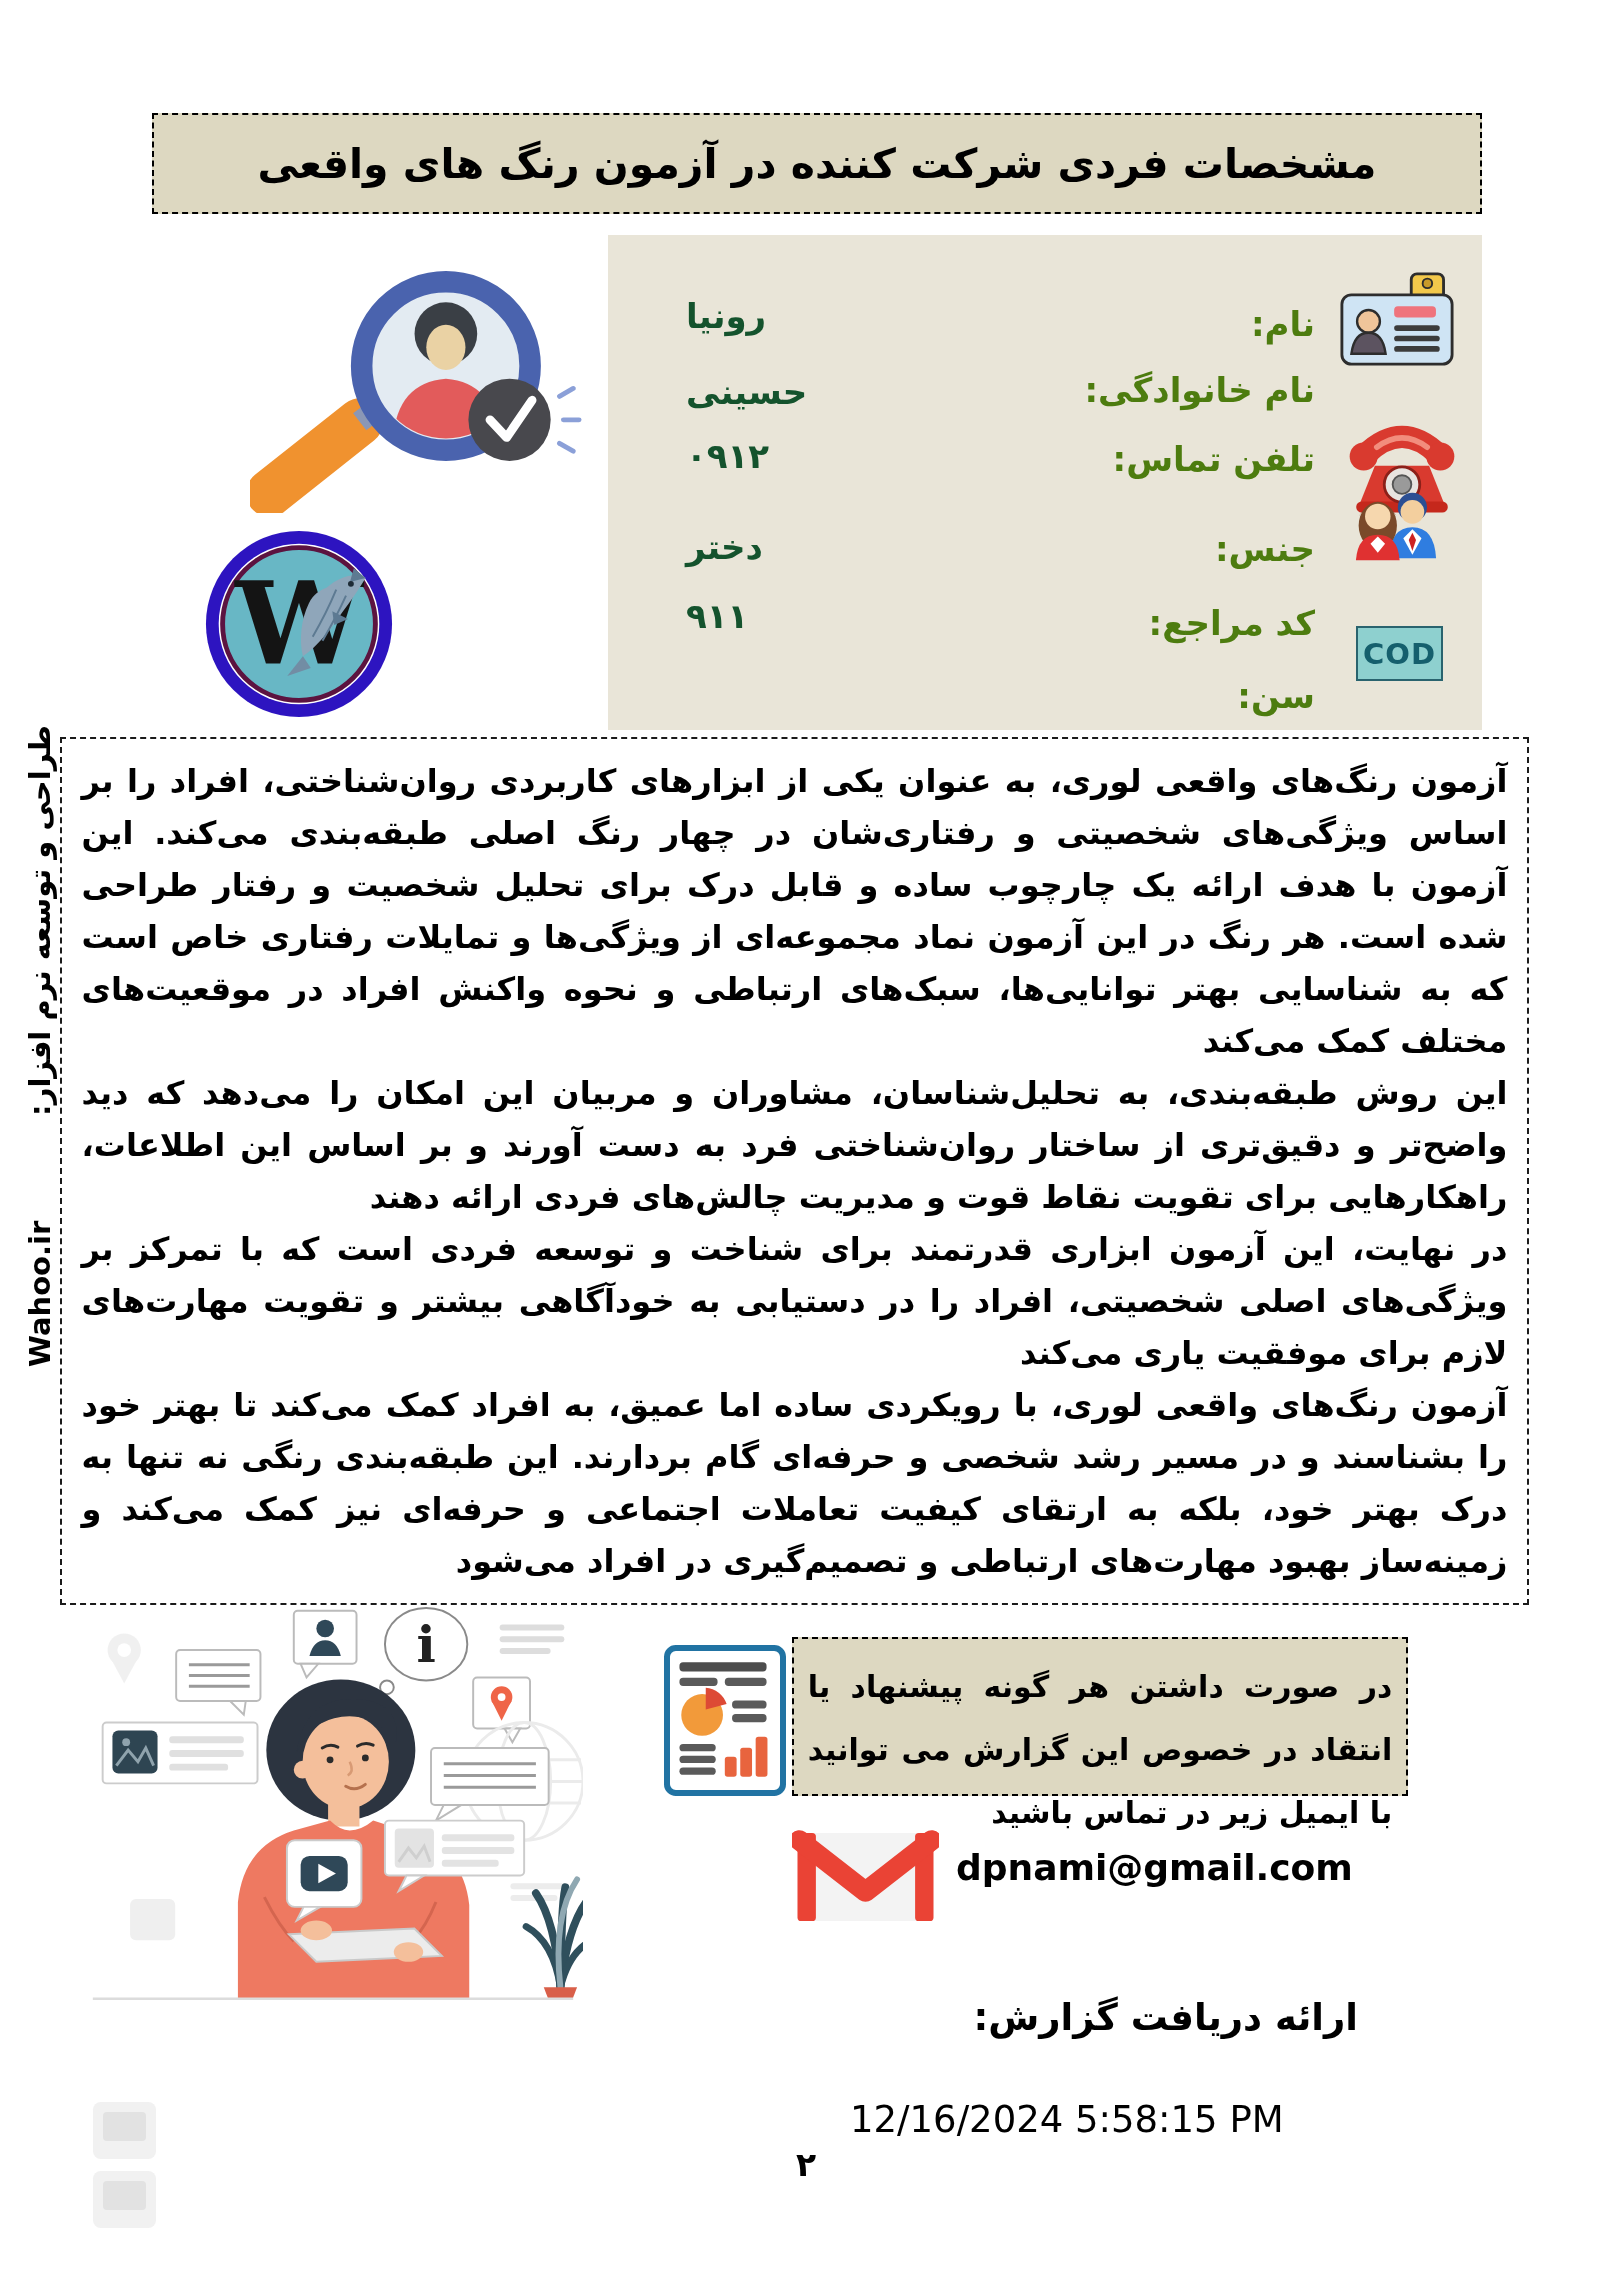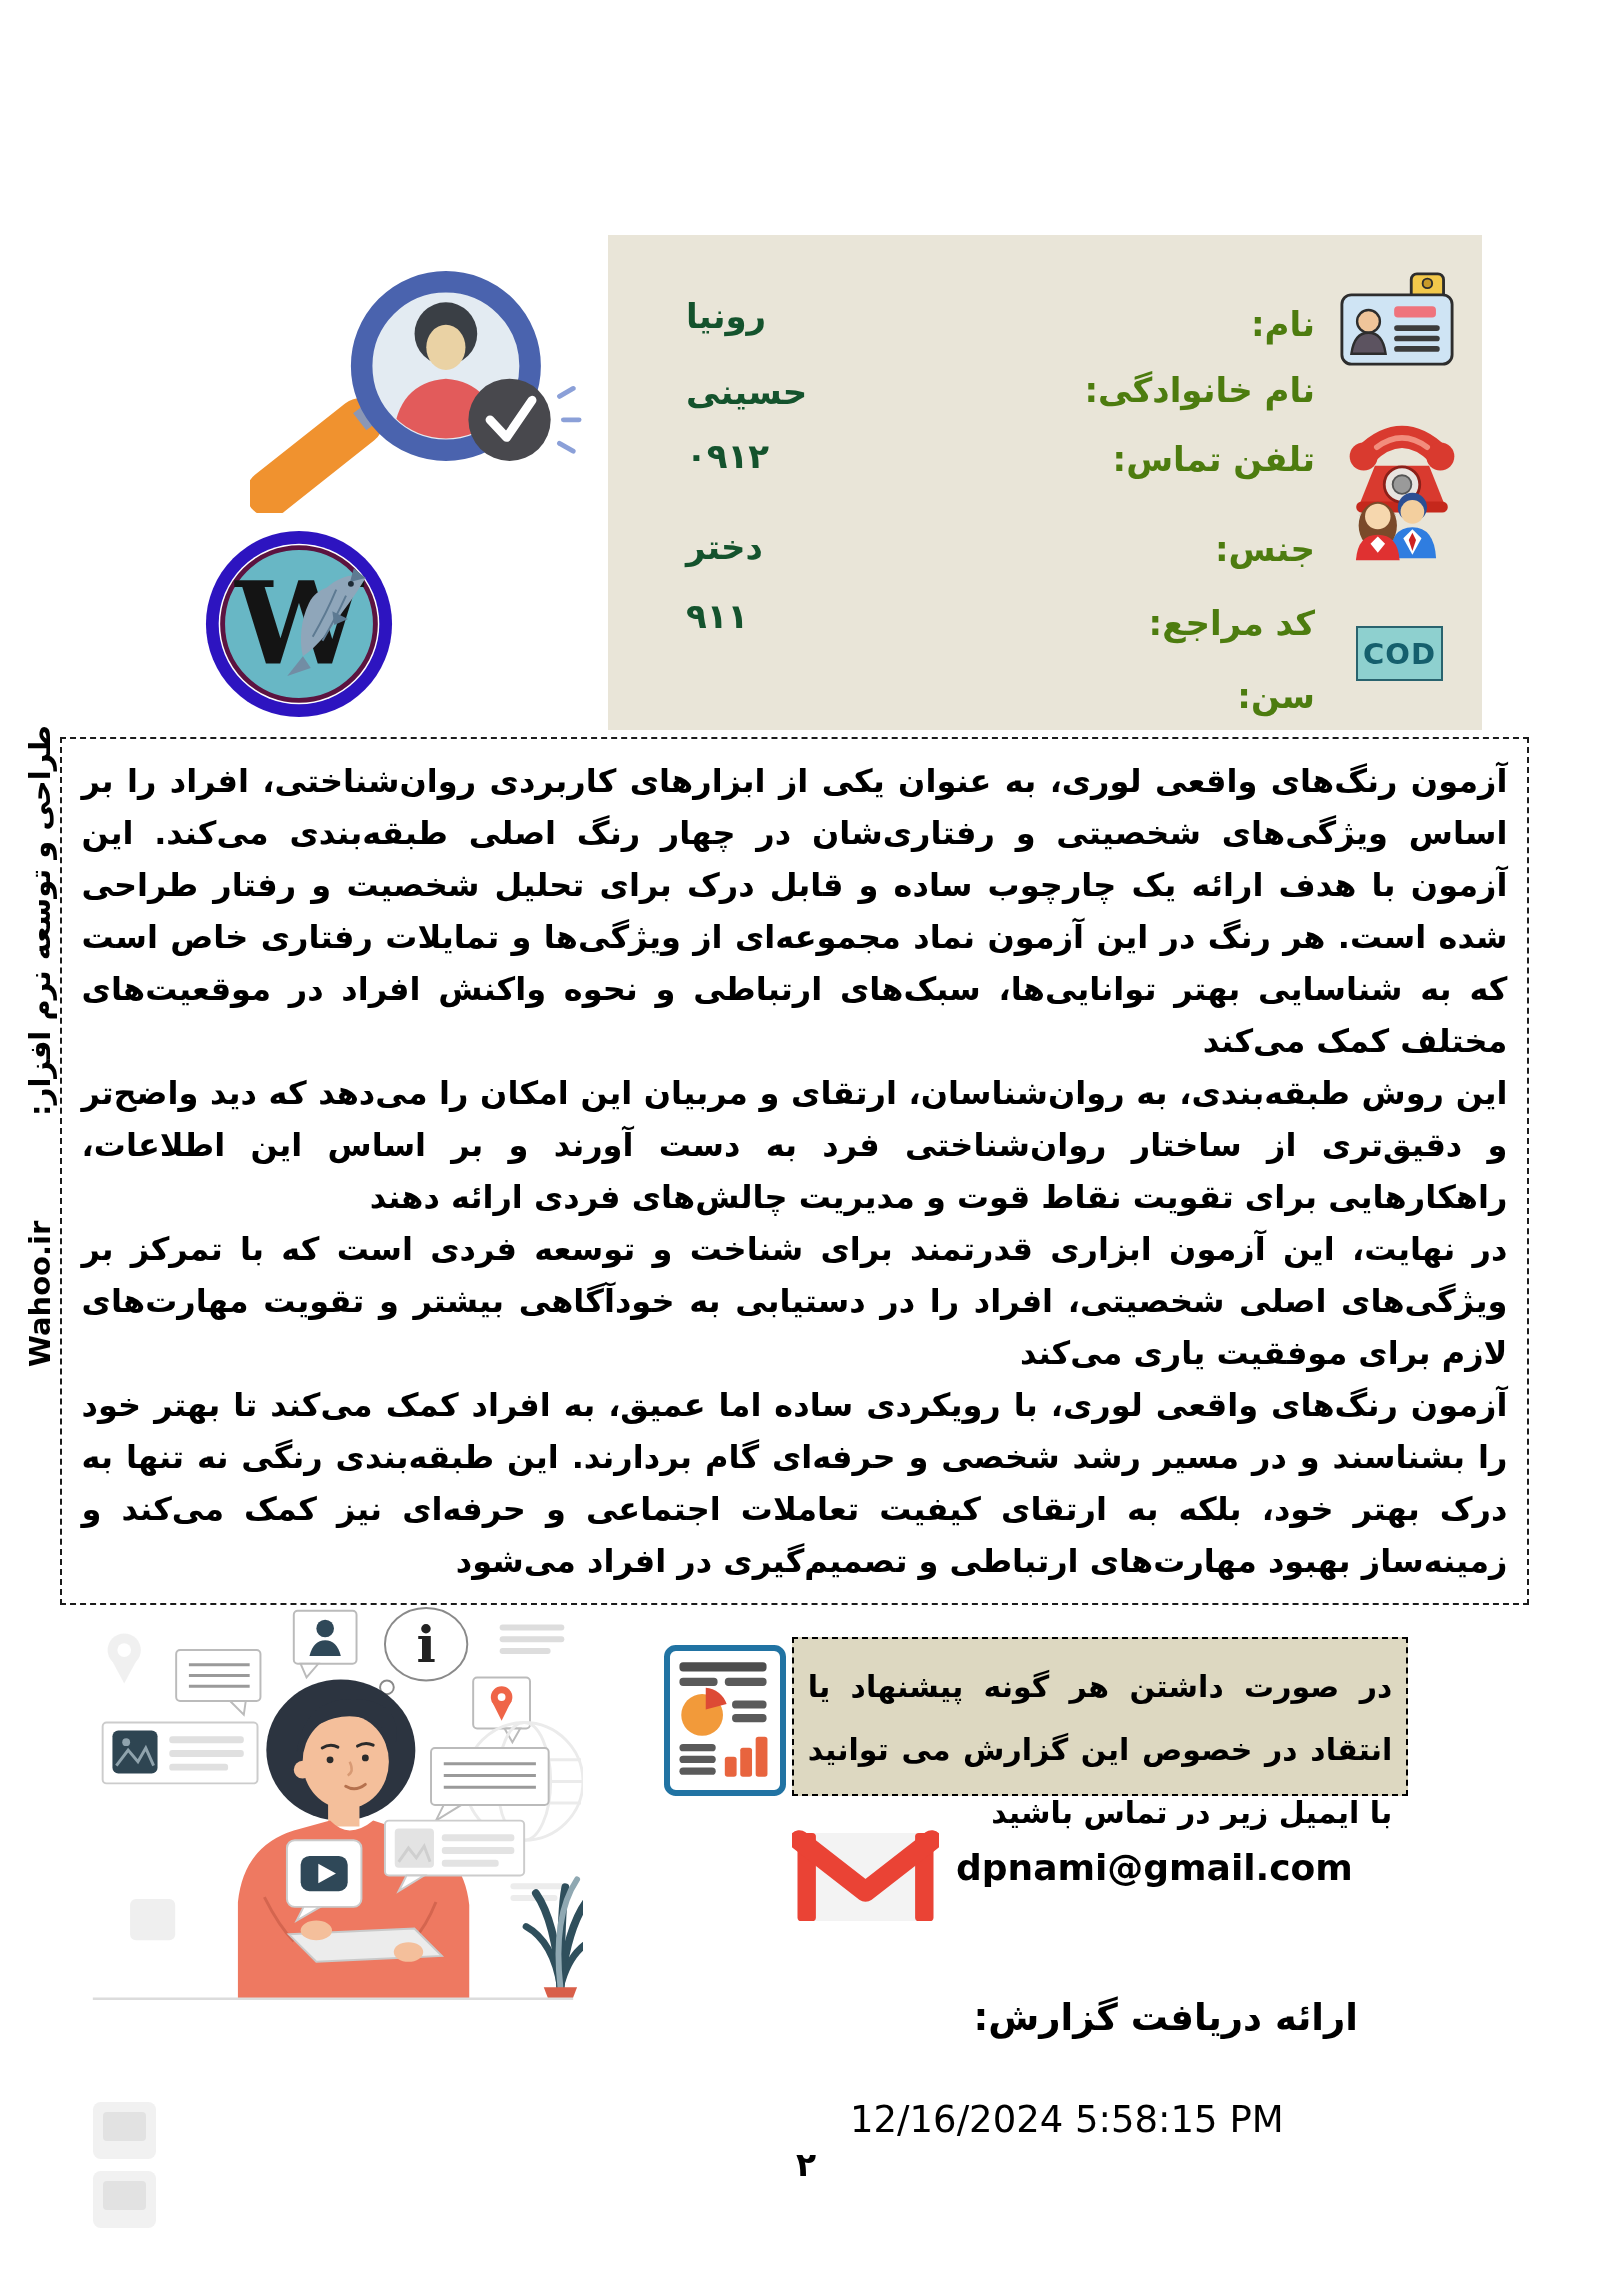--- a/index.html
+++ b/index.html
@@ -48,20 +48,21 @@
   .page-number { position:absolute; left:796px; top:2145px; font-size:33px; font-weight:bold; color:#000; }
 
   .ph-card { position:absolute; width:63px; height:57px; background:#f1f1f1; border-radius:7.8px; }
   .ph-card .ph-inner { position:absolute; left:9.8px; top:9.8px; width:43px; height:29px; background:#e2e2e2; border-radius:3.9px; }
 </style>
 </head>
 <body>
 
 <div class="page">
 
+  <div class="title-bar">مشخصات فردی شرکت کننده در آزمون رنگ های واقعی</div>
 
   <div class="info-panel">
     <div class="i-label" style="top:69px">نام:</div>
     <div class="i-value" style="top:61px">رونیا</div>
     <div class="i-label" style="top:135px">نام خانوادگی:</div>
     <div class="i-value" style="top:137px">حسینی</div>
     <div class="i-label" style="top:204px">تلفن تماس:</div>
     <div class="i-value" style="top:201px">۰۹۱۲</div>
     <div class="i-label" style="top:294px">جنس:</div>
     <div class="i-value" style="top:292px">دختر</div>
@@ -149,21 +150,21 @@
         <path d="M138,62 Q128,86 114,110" stroke="#5d7a92" stroke-width="2" fill="none"></path>
         <path d="M148,68 Q138,90 124,114" stroke="#5d7a92" stroke-width="2" fill="none"></path>
         <path d="M134,84 L150,92 L136,98 Z" fill="#5d7a92"></path>
         <circle cx="153" cy="56" r="3" fill="#1d2b36"></circle>
       </g>
     </svg>
   </span>
 
   <div class="description">
     <p>آزمون رنگ‌های واقعی لوری، به عنوان یکی از ابزارهای کاربردی روان‌شناختی، افراد را بر اساس ویژگی‌های شخصیتی و رفتاری‌شان در چهار رنگ اصلی طبقه‌بندی می‌کند. این آزمون با هدف ارائه یک چارچوب ساده و قابل درک برای تحلیل شخصیت و رفتار طراحی شده است. هر رنگ در این آزمون نماد مجموعه‌ای از ویژگی‌ها و تمایلات رفتاری خاص است که به شناسایی بهتر توانایی‌ها، سبک‌های ارتباطی و نحوه واکنش افراد در موقعیت‌های مختلف کمک می‌کند</p>
-    <p>این روش طبقه‌بندی، به روان‌شناسان، ارتقای و مربیان این امکان را می‌دهد که دید واضح‌تر و دقیق‌تری از ساختار روان‌شناختی فرد به دست آورند و بر اساس این اطلاعات، راهکارهایی برای تقویت نقاط قوت و مدیریت چالش‌های فردی ارائه دهند</p>
+    <p>این روش طبقه‌بندی، به تحلیل‌شناسان، مشاوران و مربیان این امکان را می‌دهد که دید واضح‌تر و دقیق‌تری از ساختار روان‌شناختی فرد به دست آورند و بر اساس این اطلاعات، راهکارهایی برای تقویت نقاط قوت و مدیریت چالش‌های فردی ارائه دهند</p>
     <p>در نهایت، این آزمون ابزاری قدرتمند برای شناخت و توسعه فردی است که با تمرکز بر ویژگی‌های اصلی شخصیتی، افراد را در دستیابی به خودآگاهی بیشتر و تقویت مهارت‌های لازم برای موفقیت یاری می‌کند</p>
     <p>آزمون رنگ‌های واقعی لوری، با رویکردی ساده اما عمیق، به افراد کمک می‌کند تا بهتر خود را بشناسند و در مسیر رشد شخصی و حرفه‌ای گام بردارند. این طبقه‌بندی رنگی نه تنها به درک بهتر خود، بلکه به ارتقای کیفیت تعاملات اجتماعی و حرفه‌ای نیز کمک می‌کند و زمینه‌ساز بهبود مهارت‌های ارتباطی و تصمیم‌گیری در افراد می‌شود</p>
   </div>
 
   <div class="credit">
     <span>طراحی و  توسعه نرم افزار:</span>
     <span>Wahoo.ir</span>
   </div>
 
   <span class="scene">

